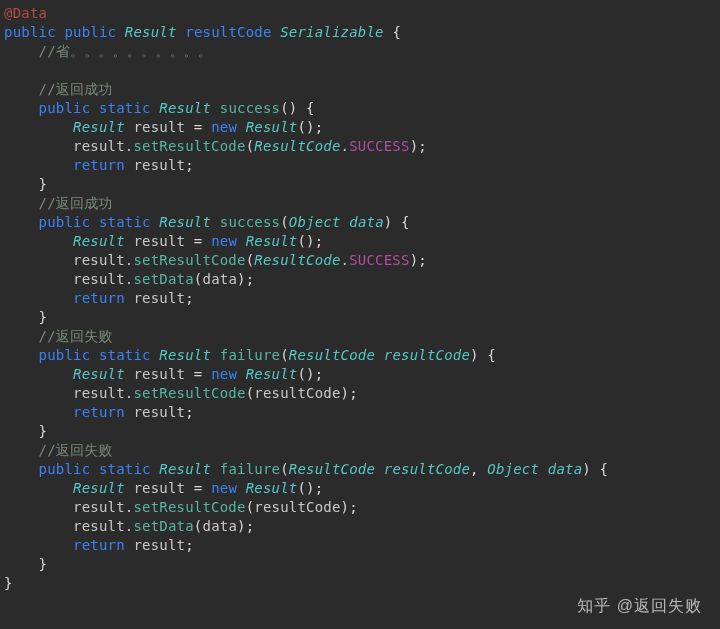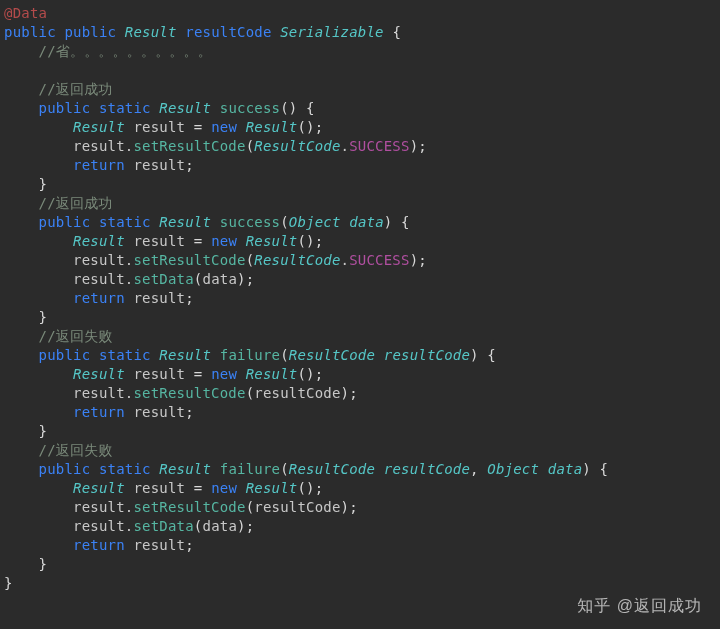--- a/index.html
+++ b/index.html
@@ -70,13 +70,13 @@
     <span class="c-punc">}</span>
     <span class="c-comment">//返回失败</span>
     <span class="c-keyword">public</span> <span class="c-keyword">static</span> <span class="c-type">Result</span> <span class="c-method">failure</span><span class="c-punc">(</span><span class="c-type">ResultCode</span> <span class="c-varital">resultCode</span><span class="c-punc">, </span><span class="c-type">Object</span> <span class="c-varital">data</span><span class="c-punc">)</span> <span class="c-punc">{</span>
         <span class="c-type">Result</span> <span class="c-ident">result</span><span class="c-punc"> = </span><span class="c-keyword">new</span> <span class="c-type">Result</span><span class="c-punc">(</span><span class="c-punc">)</span><span class="c-punc">;</span>
         <span class="c-ident">result</span><span class="c-dot">.</span><span class="c-method">setResultCode</span><span class="c-punc">(</span><span class="c-ident">resultCode</span><span class="c-punc">)</span><span class="c-punc">;</span>
         <span class="c-ident">result</span><span class="c-dot">.</span><span class="c-method">setData</span><span class="c-punc">(</span><span class="c-ident">data</span><span class="c-punc">)</span><span class="c-punc">;</span>
         <span class="c-keyword">return</span> <span class="c-ident">result</span><span class="c-punc">;</span>
     <span class="c-punc">}</span>
 <span class="c-punc">}</span></pre>
 
-<div class="watermark">知乎 @返回成功</div>
+<div class="watermark">知乎 @返回失败</div>
 
 </body></html>

